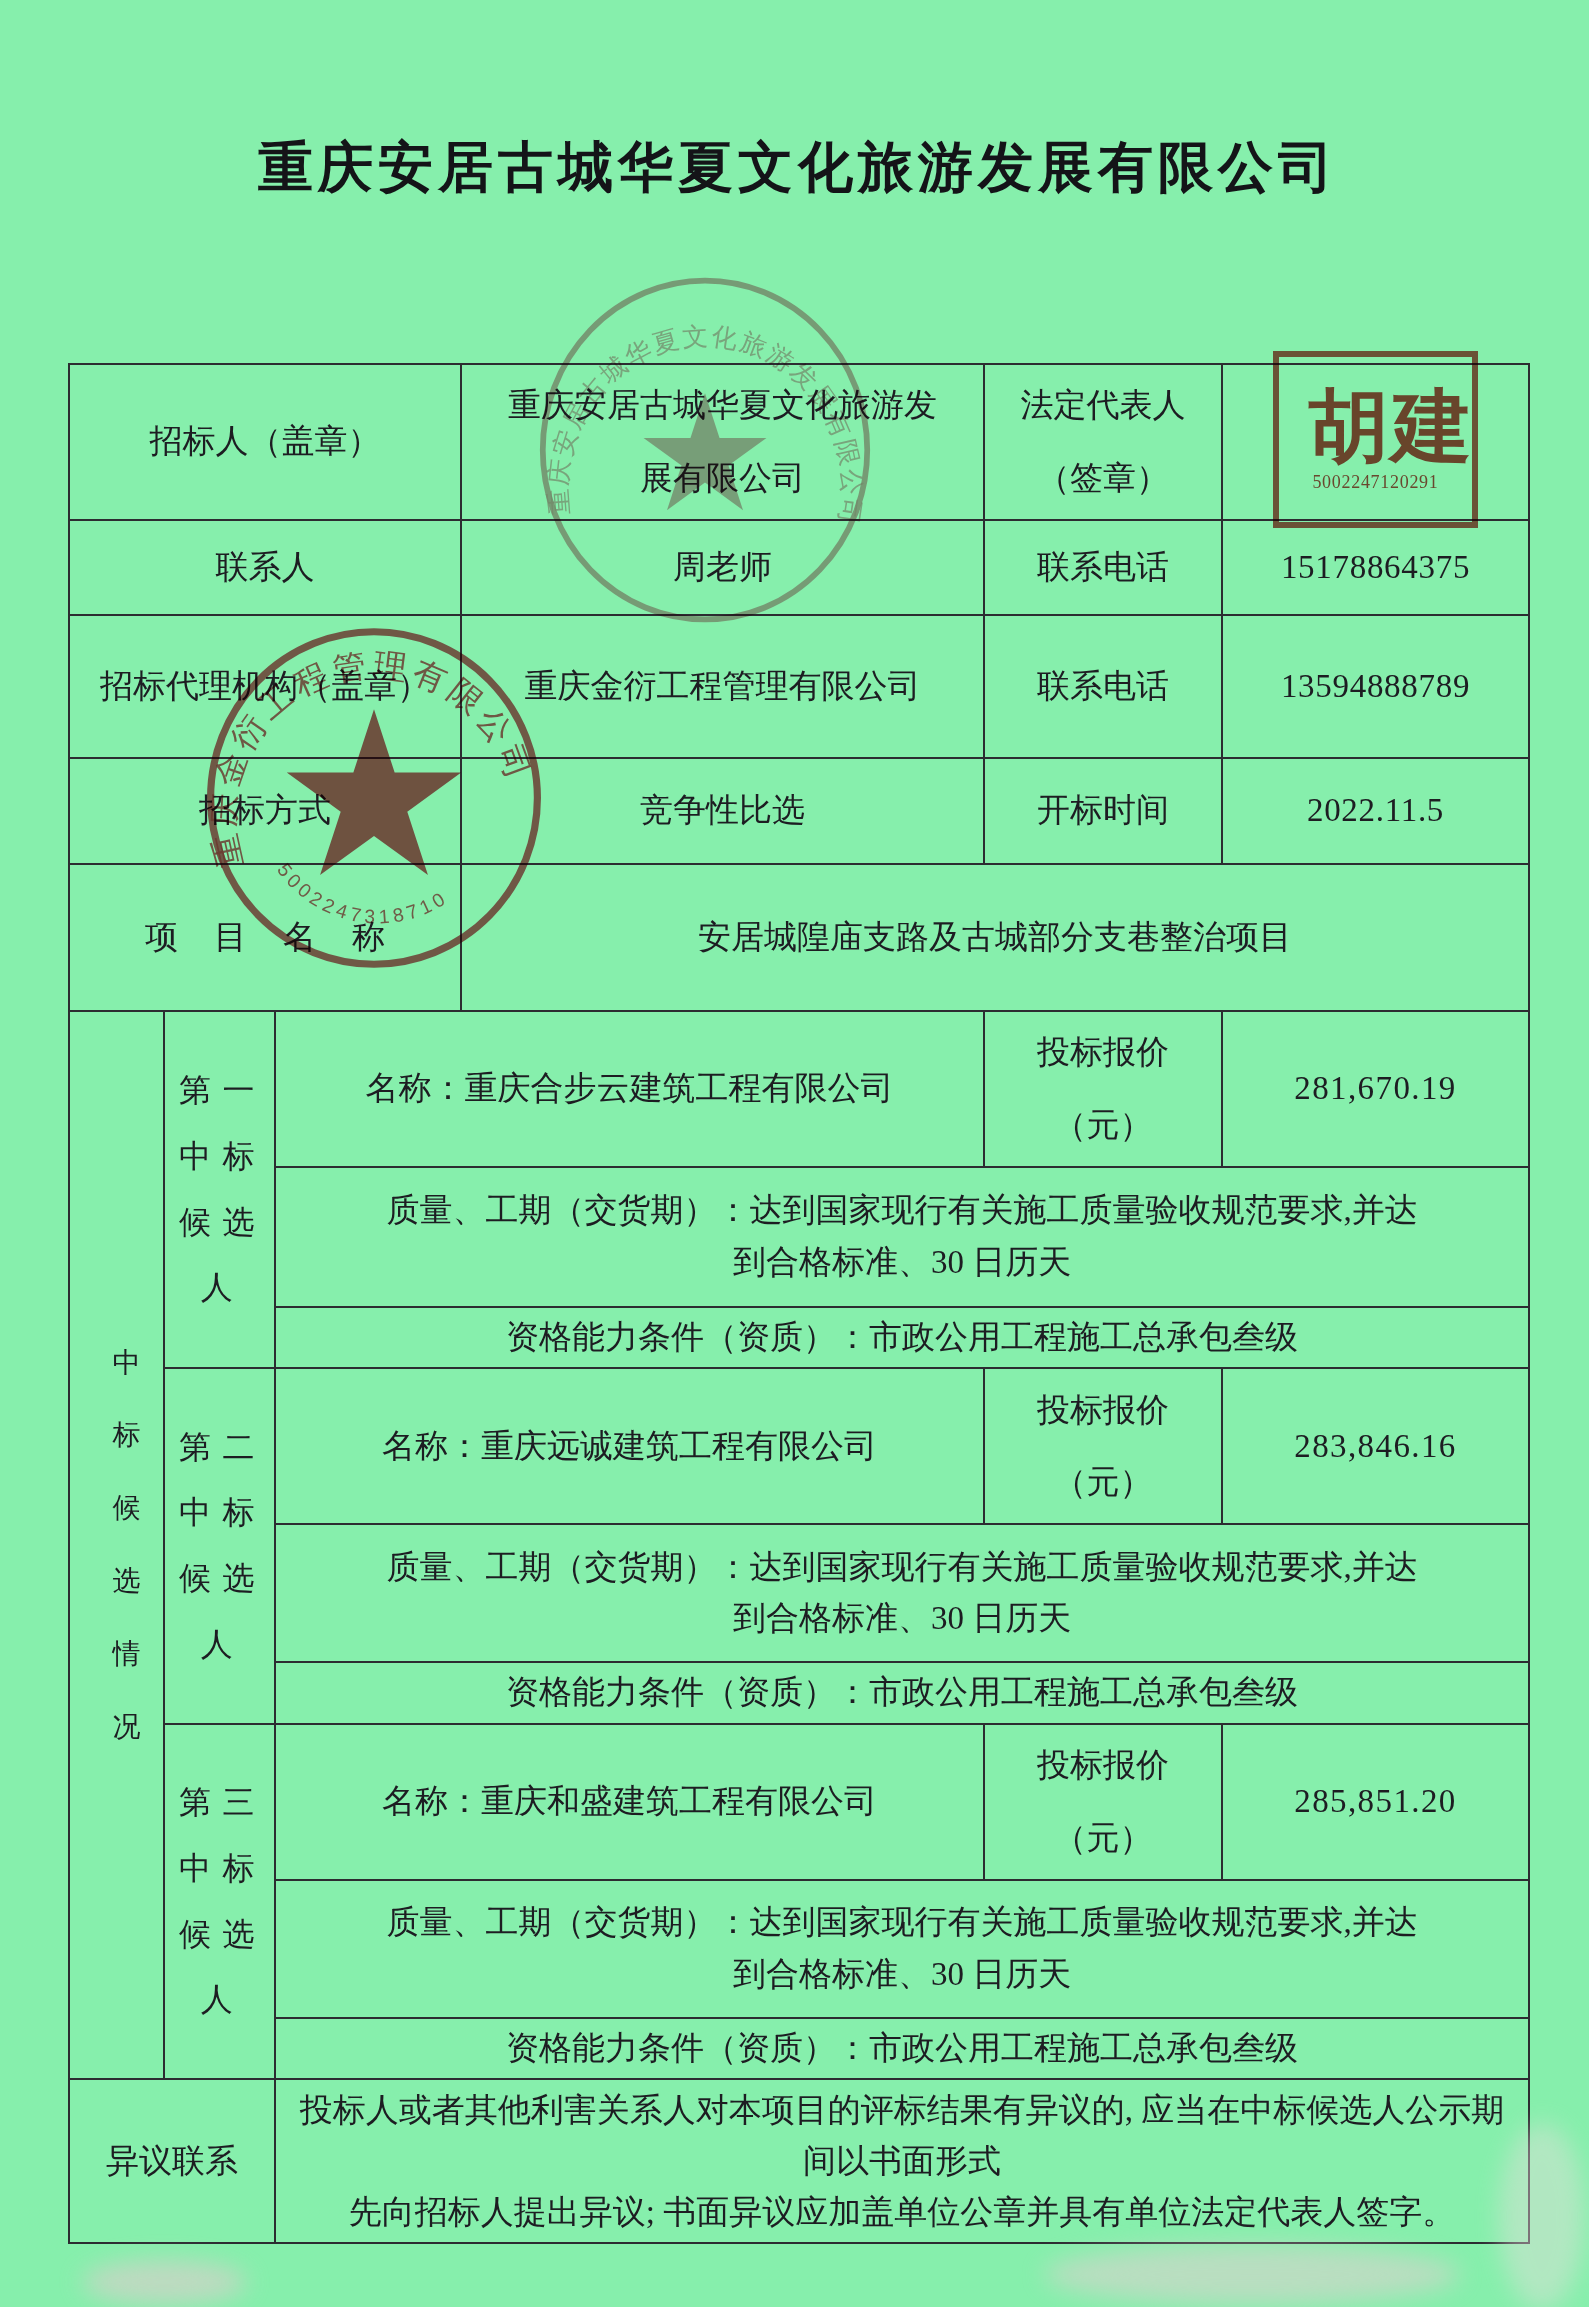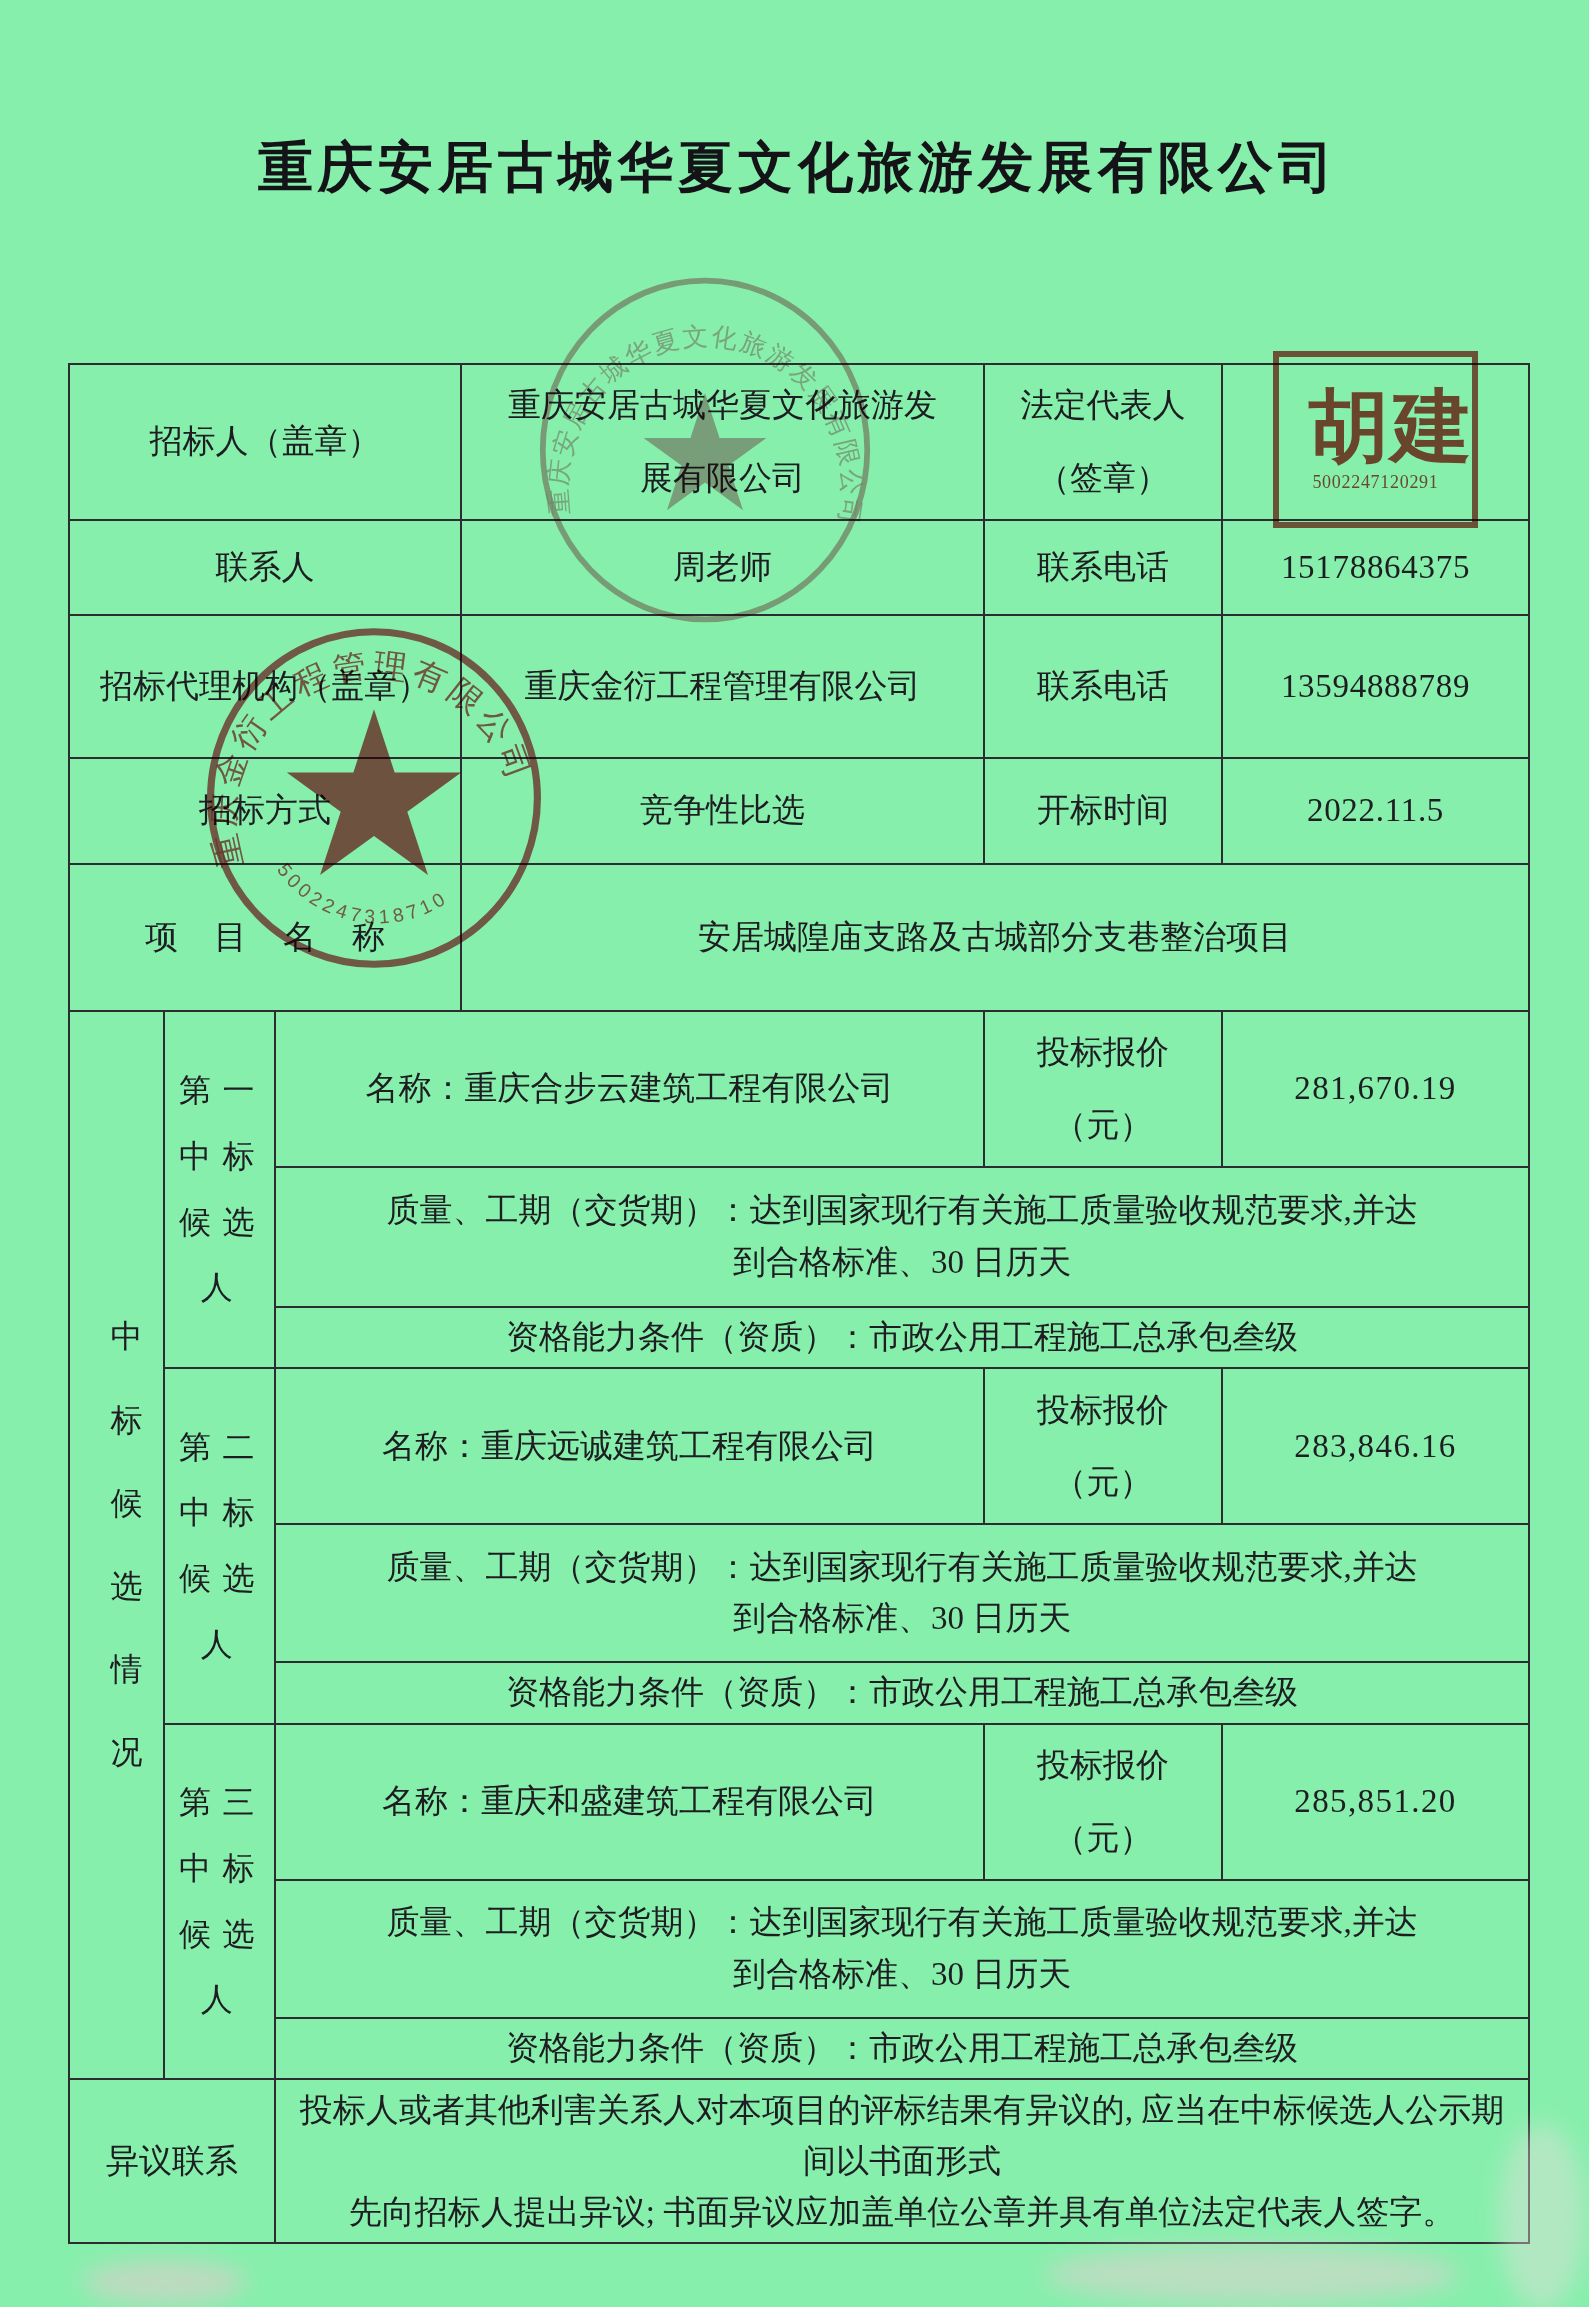--- a/index.html
+++ b/index.html
@@ -38,21 +38,21 @@
   td.left{text-align:left; padding-left:17px; padding-right:17px;}
   .pre{white-space:pre-line;}
   td.name-cell{font-size:34px;margin-top:44px;}
   td.qual-cell{font-size:34px; line-height:1.95;}
   td.cap-cell{font-size:34px; line-height:1.5;}
   td.price-cell{font-size:34px; letter-spacing:1.4px;}
   td.phone-cell{font-size:34px; letter-spacing:0.7px;}
   
   td.group-cell span{
     display:inline-block; width:34px; word-break:break-all;
-    font-size:32px; line-height:2.6; letter-spacing:0;margin-left:20px;
+    font-size:28px; line-height:2.6; letter-spacing:0;margin-left:20px;
   }
   
   td.rank-cell{padding:4.3px 5.7px;}
   td.rank-cell span{
     display:inline-block; width:89px; word-break:break-all;
     font-size:32px; line-height:2.05; letter-spacing:11.5px;
   }
   
   .spread{letter-spacing:36px; margin-right:-36px;}
   td.obj-text{font-size:31px; line-height:1.72;}

